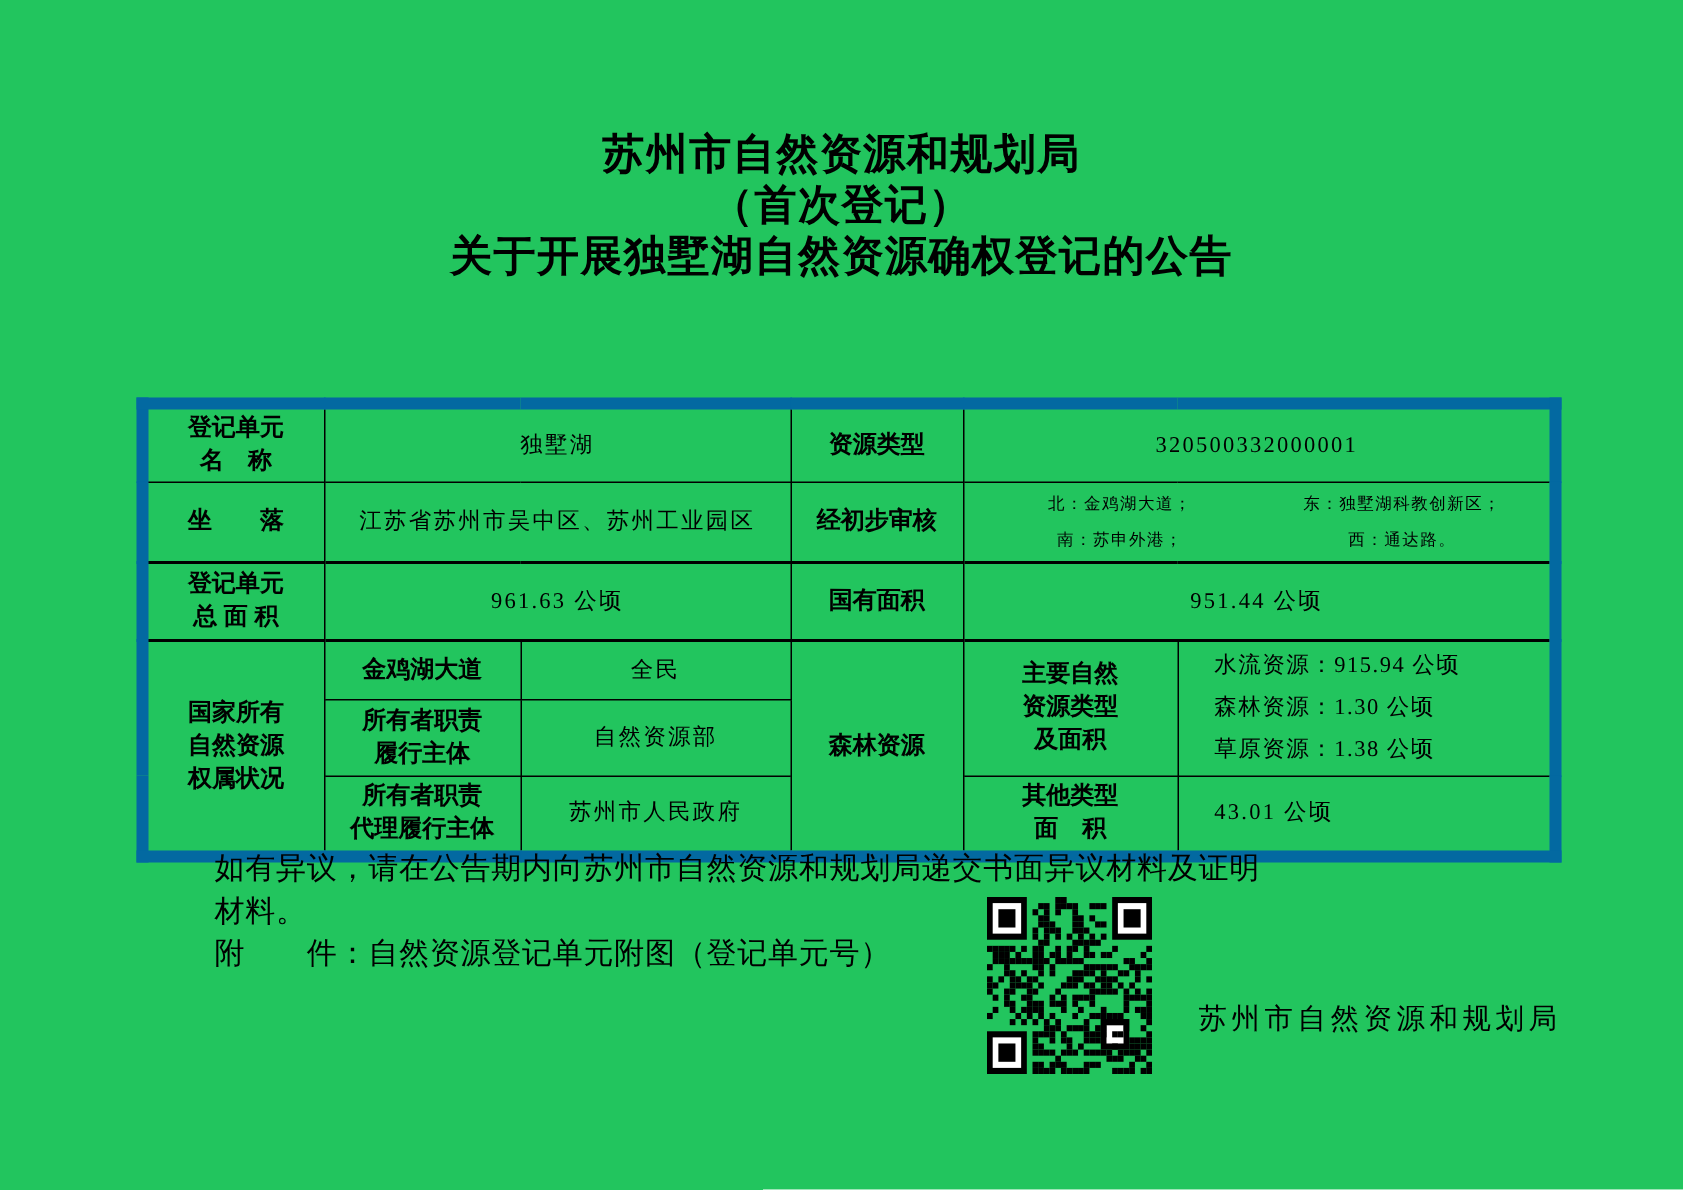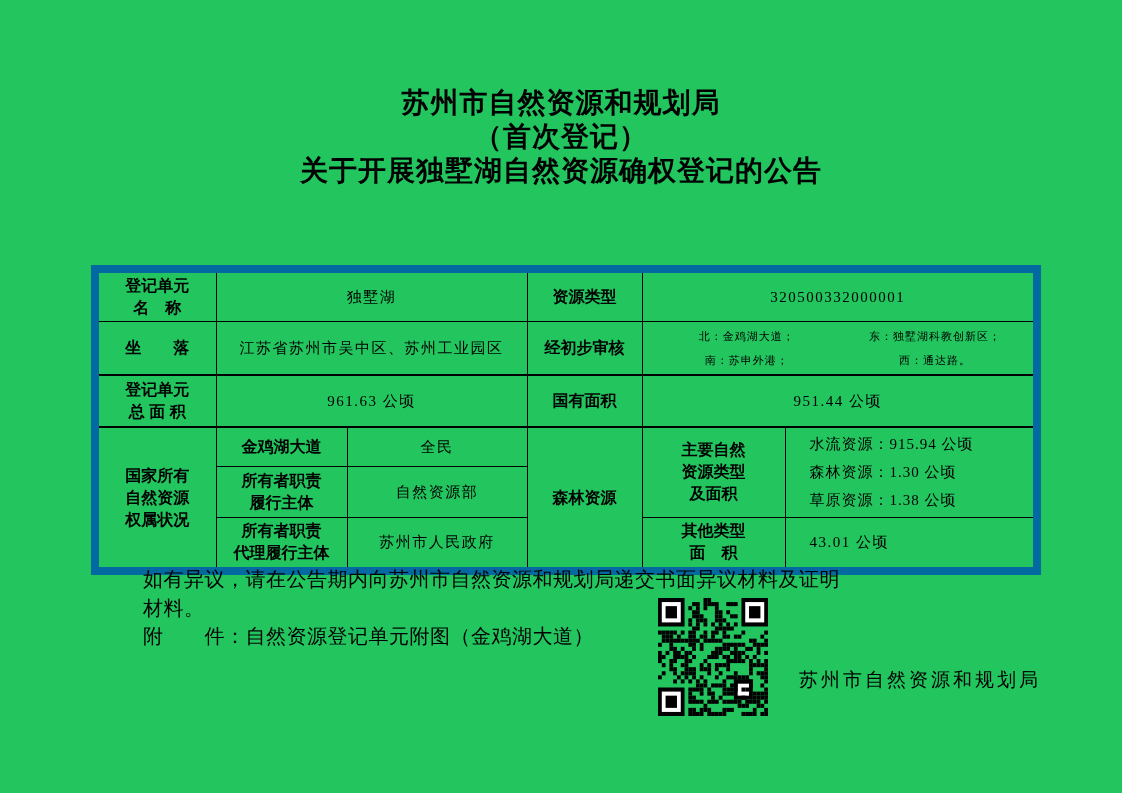--- a/index.html
+++ b/index.html
@@ -162,21 +162,21 @@
       <td class="val">苏州市人民政府</td>
       <td class="lbl">其他类型
 面　积</td>
       <td class="val left">43.01 公顷</td>
     </tr>
   </tbody>
     </table>
 
   <div class="footer-block">
     <div>如有异议，请在公告期内向苏州市自然资源和规划局递交书面异议材料及证明材料。</div>
-    <div>附　　件：自然资源登记单元附图（金鸡湖大道）</div>
+    <div>附　　件：自然资源登记单元附图（登记单元号）</div>
   </div>
 
   <svg class="qr" xmlns="http://www.w3.org/2000/svg" width="110" height="118" viewBox="0 0 116 116" preserveAspectRatio="none" fill="#000000">
       <rect x="0" y="0" width="28" height="28"></rect>
       <rect x="4" y="4" width="20" height="20" fill="#fff"></rect>
       <rect x="8" y="8" width="12" height="12"></rect>
       <rect x="88" y="0" width="28" height="28"></rect>
       <rect x="92" y="4" width="20" height="20" fill="#fff"></rect>
       <rect x="96" y="8" width="12" height="12"></rect>
       <rect x="0" y="88" width="28" height="28"></rect>

